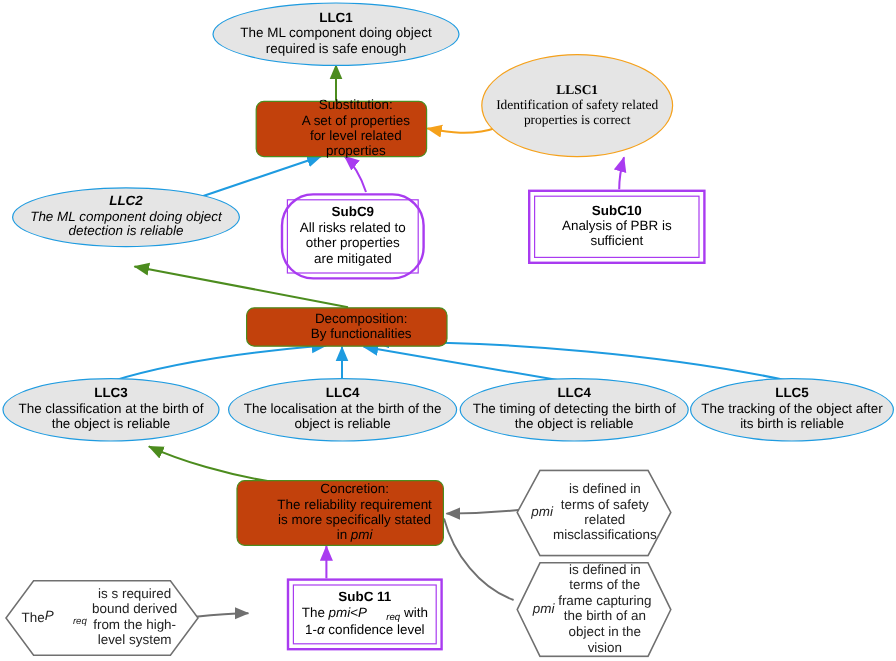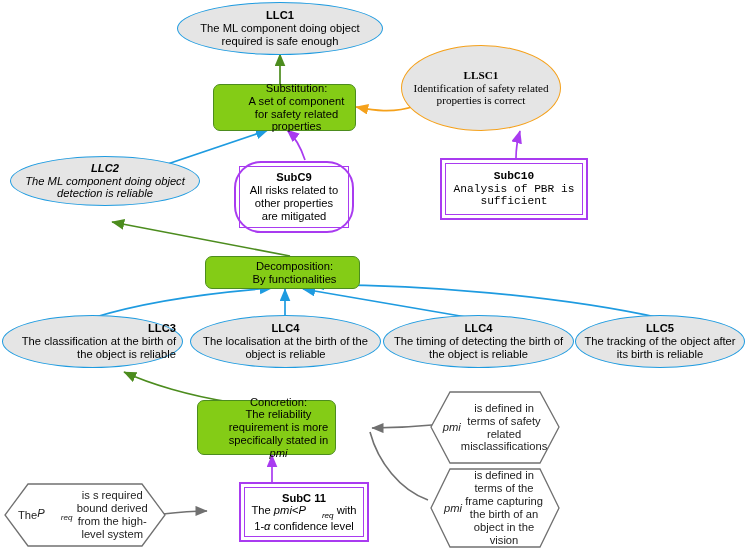--- a/index.html
+++ b/index.html
@@ -9,21 +9,21 @@
   .node{position:absolute;box-sizing:border-box;display:flex;align-items:center;
         justify-content:center;text-align:center;z-index:2;}
   .node .inner{width:100%;padding:0 6px;box-sizing:border-box;line-height:1.14;}
   .ttl{font-weight:bold;display:block;}
   .bdy{display:block;}
   
   .ellipse{border:1.6px solid #1E9BE0;border-radius:50%;background:#e5e5e5;
            font-size:11.2px;color:#000;}
   .ellipse.amber{border-color:#F5A11B;font-family:Liberation Serif, serif;}
   
-  .strategy{border:1.6px solid #4C8C1E;border-radius:7px;background:#84cc16;
+  .strategy{border:1.6px solid #4C8C1E;border-radius:7px;background:#c2410c;
             font-size:11.2px;color:#000;padding-left:24px;}
   
   .dbox{border:2px solid #A93BF0;background:#fff;padding:3px;}
   .dbox .ring{border:1.5px solid #A93BF0;width:100%;height:100%;box-sizing:border-box;
               display:flex;align-items:center;justify-content:center;font-size:11.2px;color:#000;}
   .hexwrap{position:absolute;z-index:2;}
   .hexwrap svg{position:absolute;left:0;top:0;}
   .hexwrap .htext{position:absolute;left:0;top:0;width:100%;height:100%;
         display:flex;align-items:center;justify-content:center;text-align:center;
         font-size:11.2px;line-height:1.16;color:#222;box-sizing:border-box;padding:0 14px;}
@@ -95,57 +95,57 @@
   <div class="node ellipse amber" style="left:401px;top:45px;width:160px;height:86px;">
     <div class="inner">
         <span class="ttl">LLSC1</span>
         <span class="bdy">Identification of safety related properties is correct</span>
       </div>
   </div>
 
   <div class="node strategy" style="left:213px;top:84px;width:143px;height:47px;">
     <div class="inner">
         <span class="bdy">Substitution:</span>
-        <span class="bdy">A set of component for safety related properties</span>
+        <span class="bdy">A set of properties for level related properties</span>
       </div>
   </div>
 
   <div class="node ellipse" style="left:10px;top:156px;width:190px;height:50px;font-style:italic;">
     <div class="inner">
         <span class="ttl">LLC2</span>
         <span class="bdy">The ML component doing object detection is reliable</span>
       </div>
   </div>
 
   <div class="node dbox" style="left:234px;top:161px;width:120px;height:72px;border-radius:27px;">
     <div class="ring">
         <div class="inner">
           <span class="ttl">SubC9</span>
           <span class="bdy">All risks related to other properties are mitigated</span>
         </div>
       </div>
   </div>
 
-  <div class="node dbox" style="left:440px;top:158px;width:148px;height:62px;font-family:Liberation Mono, monospace;">
+  <div class="node dbox" style="left:440px;top:158px;width:148px;height:62px;">
     <div class="ring">
         <div class="inner">
           <span class="ttl">SubC10</span>
           <span class="bdy">Analysis of PBR is sufficient</span>
         </div>
       </div>
   </div>
 
-  <div class="node strategy" style="left:205px;top:256px;width:155px;height:33px;">
+  <div class="node strategy" style="left:205px;top:256px;width:168px;height:33px;">
     <div class="inner">
         <span class="bdy">Decomposition:</span>
         <span class="bdy">By functionalities</span>
       </div>
   </div>
 
-  <div class="node ellipse" style="left:2px;top:315px;width:181px;height:53px;text-align:right;">
+  <div class="node ellipse" style="left:2px;top:315px;width:181px;height:53px;">
     <div class="inner">
         <span class="ttl">LLC3</span>
         <span class="bdy">The classification at the birth of the object is reliable</span>
       </div>
   </div>
 
   <div class="node ellipse" style="left:190px;top:315px;width:191px;height:53px;">
     <div class="inner">
         <span class="ttl">LLC4</span>
         <span class="bdy">The localisation at the birth of the object is reliable</span>
@@ -159,21 +159,21 @@
       </div>
   </div>
 
   <div class="node ellipse" style="left:575px;top:315px;width:170px;height:53px;align-items:center;">
     <div class="inner">
         <span class="ttl">LLC5</span>
         <span class="bdy">The tracking of the object after its birth is reliable</span>
       </div>
   </div>
 
-  <div class="node strategy" style="left:197px;top:400px;width:139px;height:55px;">
+  <div class="node strategy" style="left:197px;top:400px;width:173px;height:55px;">
     <div class="inner">
       <span class="bdy">Concretion:</span>
       <span class="bdy">The reliability requirement is more specifically stated in <i>pmi</i></span>
     </div>
   </div>
 
   <div class="node dbox" style="left:207px;top:482px;width:130px;height:60px;margin-left:32px;">
     <div class="ring">
         <div class="inner">
       <span class="ttl">SubC 11</span>

